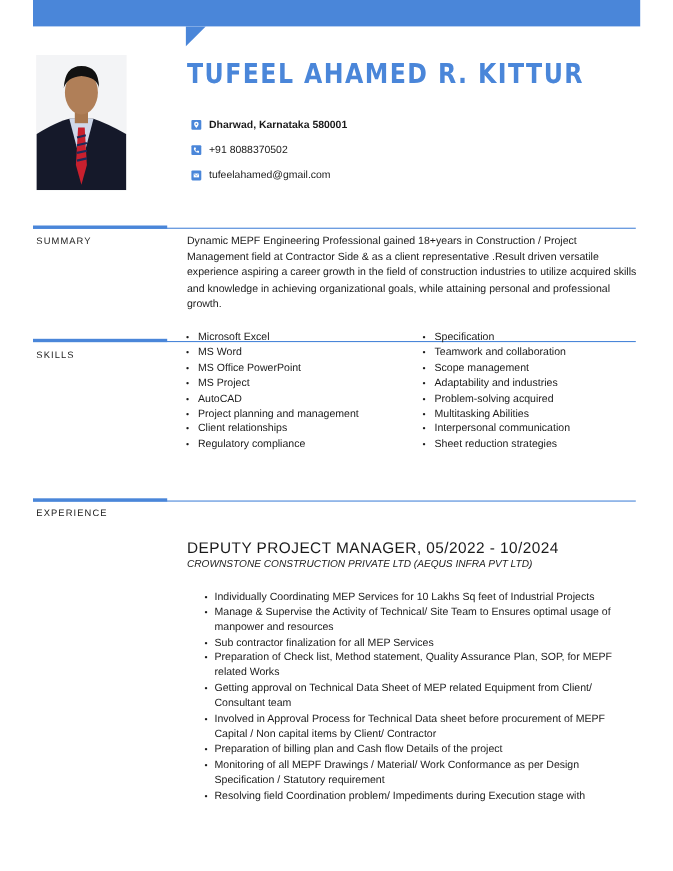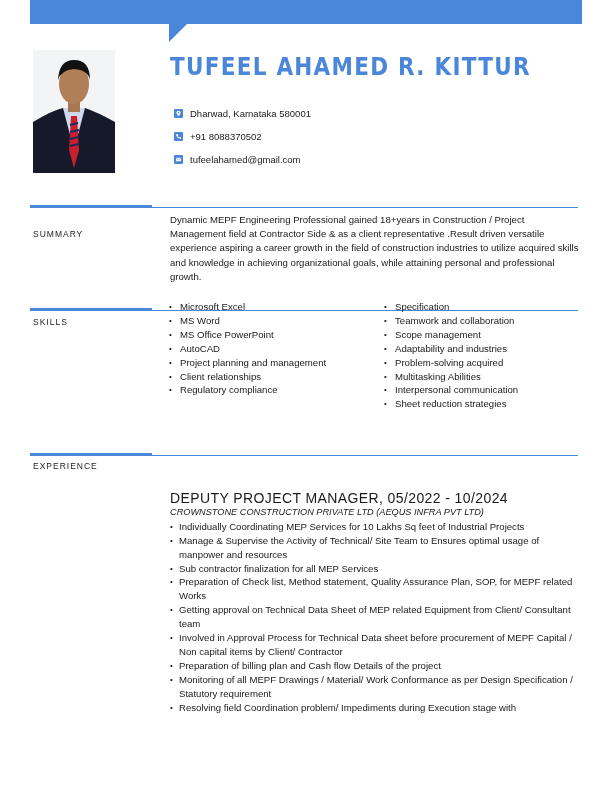--- a/index.html
+++ b/index.html
@@ -17,21 +17,21 @@
   .rule { position:absolute; left:30px; width:548px; height:1px; background:#4a86d9; }
   .rule-thick { position:absolute; left:30px; width:122px; height:3px; background:#4a86d9; }
   .sec-label { position:absolute; left:33px; font-size:8.5px; letter-spacing:1px; color:#222; }
   .summary { position:absolute; left:170px; top:213px; width:410px; font-size:9.6px; line-height:14.2px; }
   .skills-col { position:absolute; top:300px; list-style:none; margin:0; padding:0; font-size:9.6px; line-height:13.9px; }
   .skills-col li { position:relative; padding-left:11px; }
   .skills-col li::before { content:"•"; position:absolute; left:0; font-size:8px; }
   .exp { position:absolute; left:170px; top:460px; width:412px; font-size:9.6px; line-height:13.9px; }
   .job-title { letter-spacing:0.4px; font-size:14px;margin-top:32px; }
   .company { font-style:italic; font-size:9.2px; }
-  .exp ul { list-style:none; margin:0; padding:0; }
+  .exp ul { list-style:none; margin:16px; padding:0; }
   .exp li { position:relative; padding-left:9px; }
   .exp li::before { content:"•"; position:absolute; left:0; font-size:8px; }
 </style>
 </head>
 <body>
 
 <div class="topbar"></div>
 <div class="tab"></div>
 
 <div class="photo">
@@ -42,21 +42,21 @@
     <path d="M38 66 L44 66 L46 100 L41 118 L36 100 Z" fill="#c8202e"></path>
     <path d="M37 75 L45 73 M37 82 L46 80 M37 89 L46 87 M37 96 L46 94" stroke="#1c2b5a" stroke-width="2"></path>
     <rect x="35" y="50" width="12" height="12" fill="#a8774f"></rect>
     <ellipse cx="41" cy="34" rx="15" ry="20" fill="#b07f58"></ellipse>
     <path d="M25 30 Q26 10 41 10 Q57 10 57 30 Q55 20 41 19 Q28 20 25 30 Z" fill="#111"></path>
   </svg>
 </div>
 
 <div class="name">TUFEEL AHAMED R. KITTUR</div>
 
-<div class="contact" style="top:108px;">
+<div class="contact" style="top:108px;font-weight:bold;">
   <span class="cicon">
     <svg viewBox="0 0 10 10">
         <path d="M5 1 A3 3 0 0 1 8 4 Q8 6 5 9 Q2 6 2 4 A3 3 0 0 1 5 1 Z" fill="#fff"></path>
         <circle cx="5" cy="4" r="1.1" fill="#4a86d9"></circle>
       </svg>
   </span>
   <span>Dharwad, Karnataka 580001</span>
 </div>
 <div class="contact" style="top:131px;">
   <span class="cicon">
@@ -71,30 +71,31 @@
     <svg viewBox="0 0 10 10">
         <rect x="1.5" y="2.5" width="7" height="5" fill="#fff"></rect>
         <path d="M1.5 2.5 L5 5.5 L8.5 2.5" stroke="#4a86d9" stroke-width="0.8" fill="none"></path>
       </svg>
   </span>
   <span>tufeelahamed@gmail.com</span>
 </div>
 
 <div class="rule" style="top:207px;"></div>
 <div class="rule-thick" style="top:205px;"></div>
-<div class="sec-label" style="top:229px;">SUMMARY</div>
+<div class="sec-label" style="top:214px;">SUMMARY</div>
 <div class="summary">Dynamic MEPF Engineering Professional gained 18+years in Construction / Project Management field at Contractor Side &amp; as a client representative .Result driven versatile experience aspiring a career growth in the field of construction industries to utilize acquired skills and knowledge in achieving organizational goals, while attaining personal and professional growth.</div>
 
 <div class="rule" style="top:310px;"></div>
 <div class="rule-thick" style="top:308px;"></div>
 <div class="sec-label" style="top:317px;">SKILLS</div>
 <ul class="skills-col" style="left:169px;">
   <li>Microsoft Excel</li>
   <li>MS Word</li>
   <li>MS Office PowerPoint</li>
+  <li>MS Project</li>
   <li>AutoCAD</li>
   <li>Project planning and management</li>
   <li>Client relationships</li>
   <li>Regulatory compliance</li>
 </ul>
 <ul class="skills-col" style="left:384px;">
   <li>Specification</li>
   <li>Teamwork and collaboration</li>
   <li>Scope management</li>
   <li>Adaptability and industries</li>

